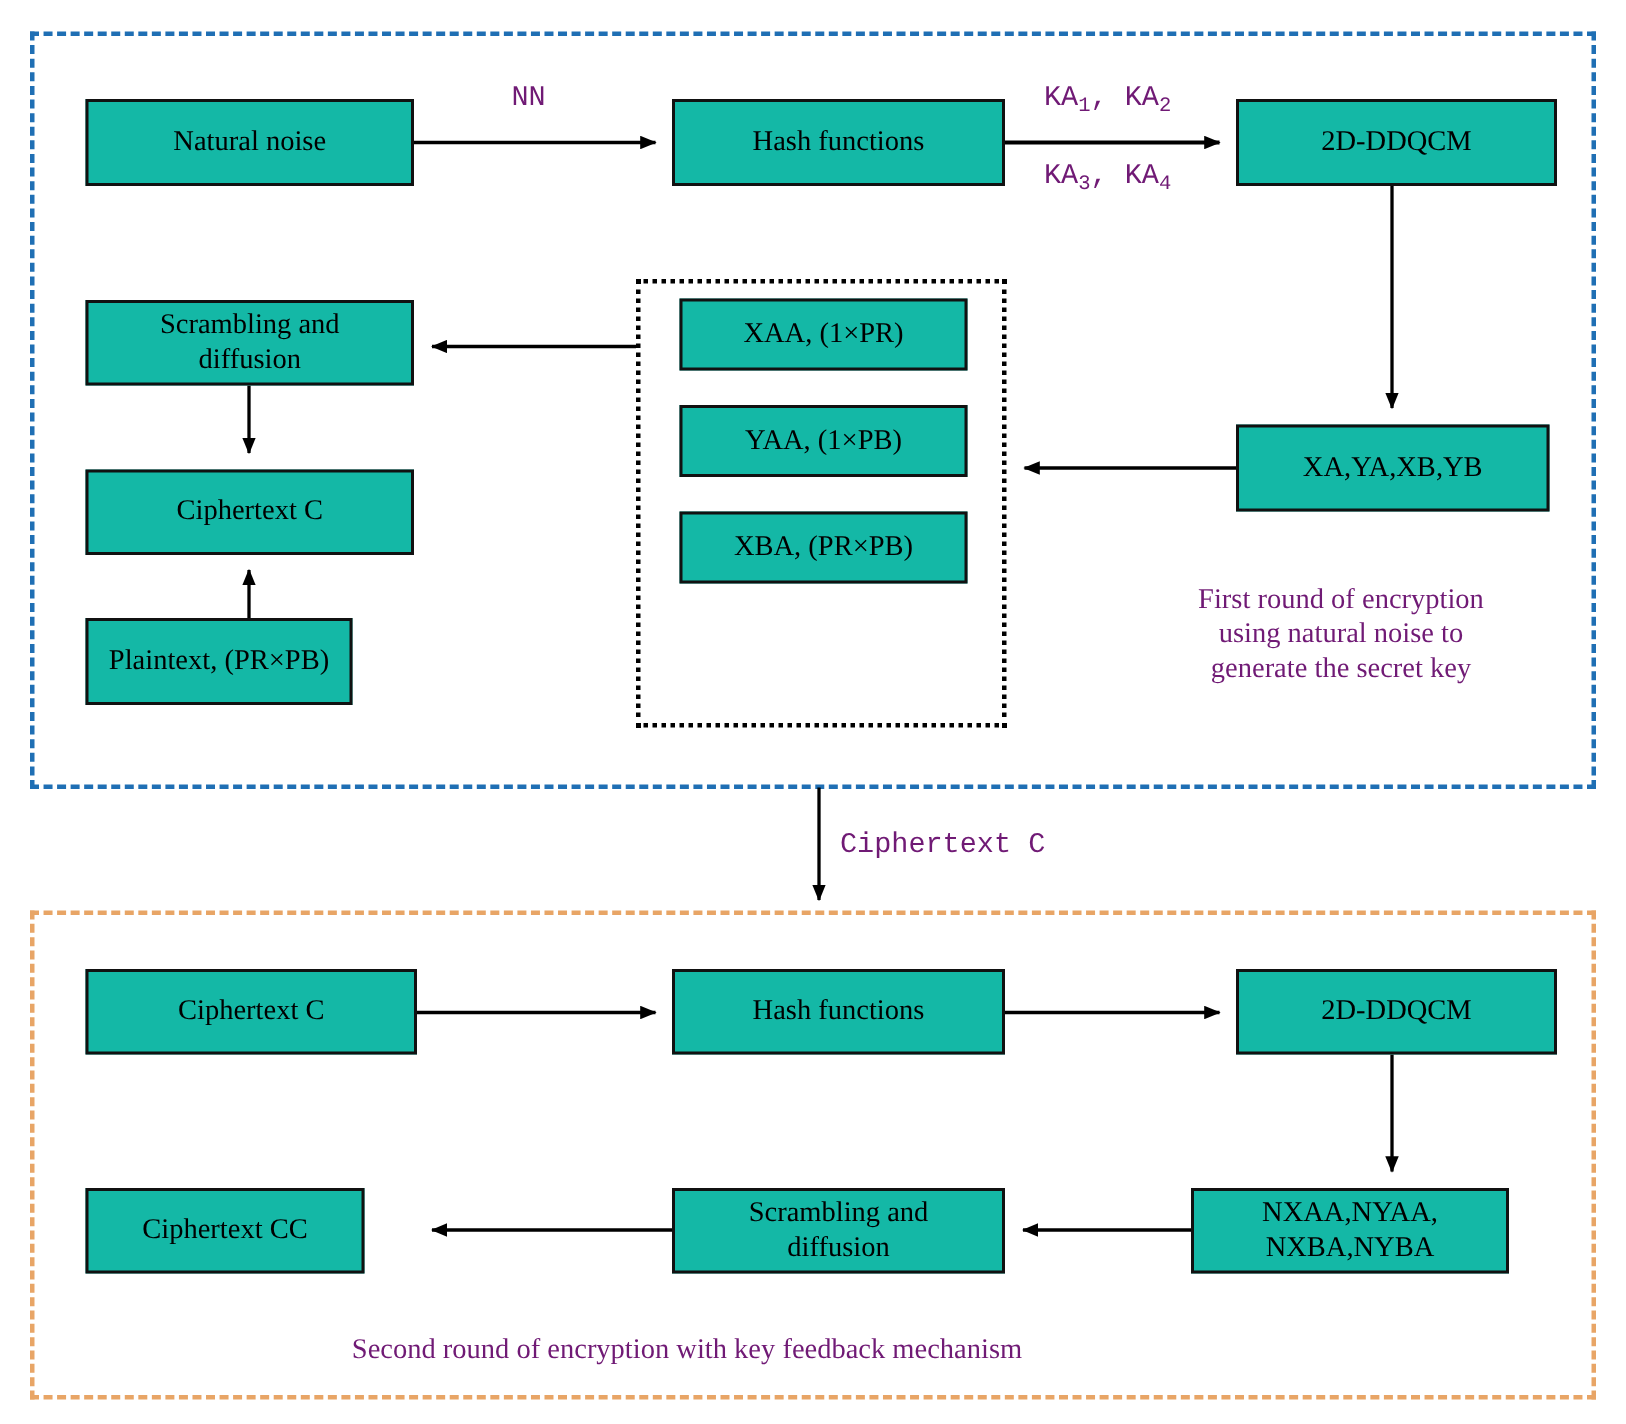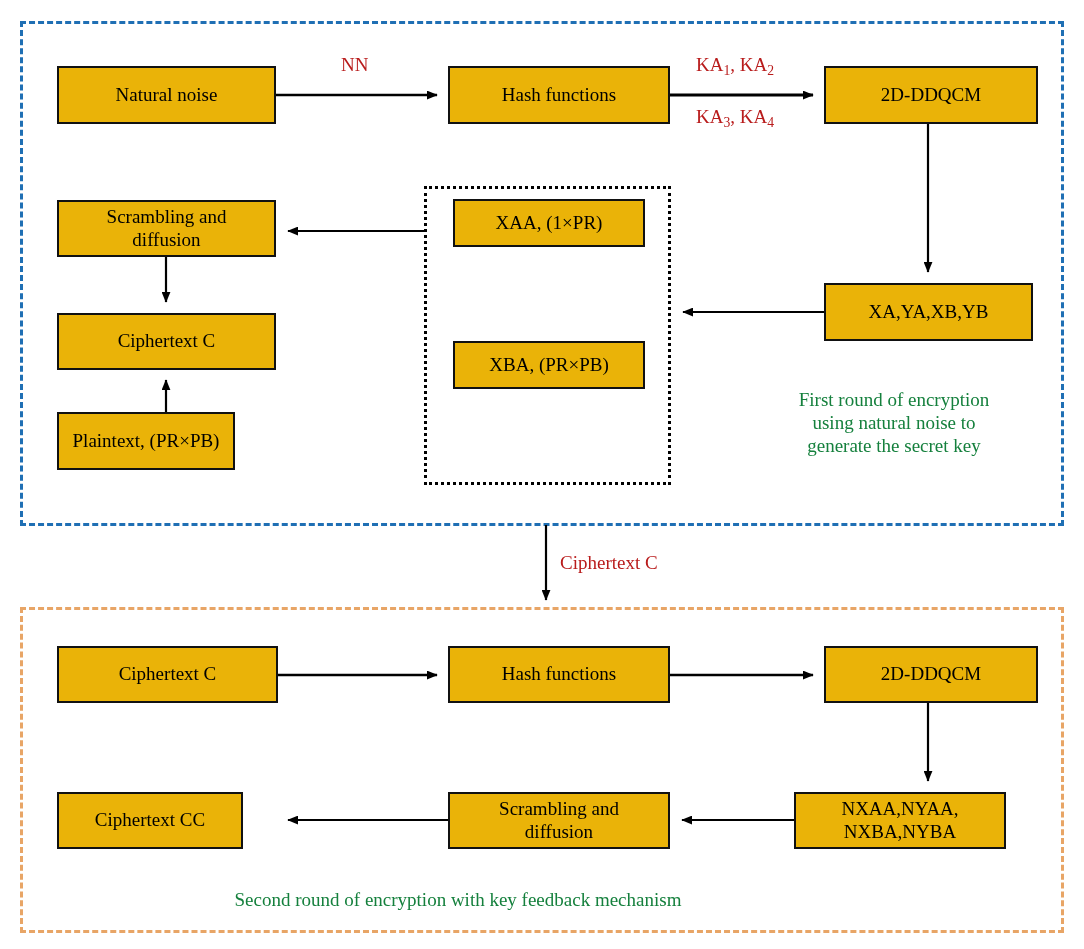--- a/index.html
+++ b/index.html
@@ -6,35 +6,35 @@
   body{width:1084px;height:949px;font-family:"Liberation Serif",serif;}
   #stage{position:relative;width:1084px;height:949px;overflow:hidden;background:#fff;}
 
   .region{position:absolute;box-sizing:border-box;background:transparent;}
   .region.blue{border:3px dashed #1f6fb4;}
   .region.orange{border:3px dashed #e8a566;}
   .region.dotted{border:3px dotted #000;}
 
   .node{
     position:absolute;box-sizing:border-box;
-    border:2px solid #111;background:#eab308;
+    border:2px solid #111;background:#14b8a6;
     display:flex;align-items:center;justify-content:center;
     text-align:center;line-height:1.18;
     font-family:"Liberation Serif",serif;
     font-size:19px;color:#000;
     padding:2px 4px;
   }
   .node .lbl{display:block;white-space:pre-line;}
 
   .edge-label{
-    position:absolute;font-family:Liberation Serif, serif;
-    font-size:19px;color:#b91c1c;white-space:nowrap;
+    position:absolute;font-family:Liberation Mono, monospace;
+    font-size:19px;color:#701a75;white-space:nowrap;
   }
   .note{
-    position:absolute;color:#15803d;font-family:"Liberation Serif",serif;
+    position:absolute;color:#701a75;font-family:"Liberation Serif",serif;
     font-size:19px;text-align:center;line-height:1.22;white-space:pre-line;
   }
   svg.arrows{position:absolute;left:0;top:0;width:1084px;height:949px;pointer-events:none;}
   sub{font-size:0.72em;vertical-align:-0.3em;}
 </style>
 </head>
 <body>
 
 <div id="stage">
 
@@ -101,20 +101,23 @@
     <span class="lbl">Ciphertext C</span>
   </div>
 
   <div class="node" style="left:57px;top:412px;width:178px;height:58px;">
     <span class="lbl">Plaintext, (PR×PB)</span>
   </div>
 
   <div class="node" style="left:453px;top:199px;width:192px;height:48px;">
     <span class="lbl">XAA, (1×PR)</span>
   </div>
+  <div class="node" style="left:453px;top:270px;width:192px;height:48px;">
+    <span class="lbl">YAA, (1×PB)</span>
+  </div>
   <div class="node" style="left:453px;top:341px;width:192px;height:48px;">
     <span class="lbl">XBA, (PR×PB)</span>
   </div>
 
   <div class="edge-label" style="left:341px;top:54px;">NN</div>
 
   <div class="edge-label" style="left:696px;top:54px;">KA<sub>1</sub>, KA<sub>2</sub></div>
 
   <div class="edge-label" style="left:696px;top:106px;">KA<sub>3</sub>, KA<sub>4</sub></div>
 

